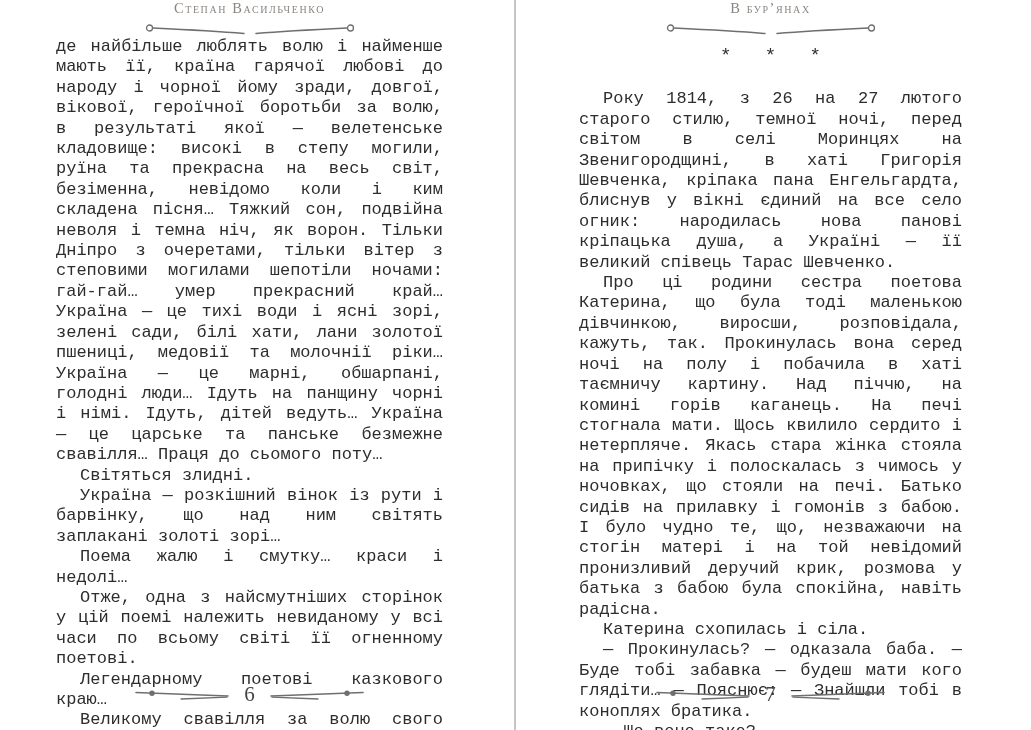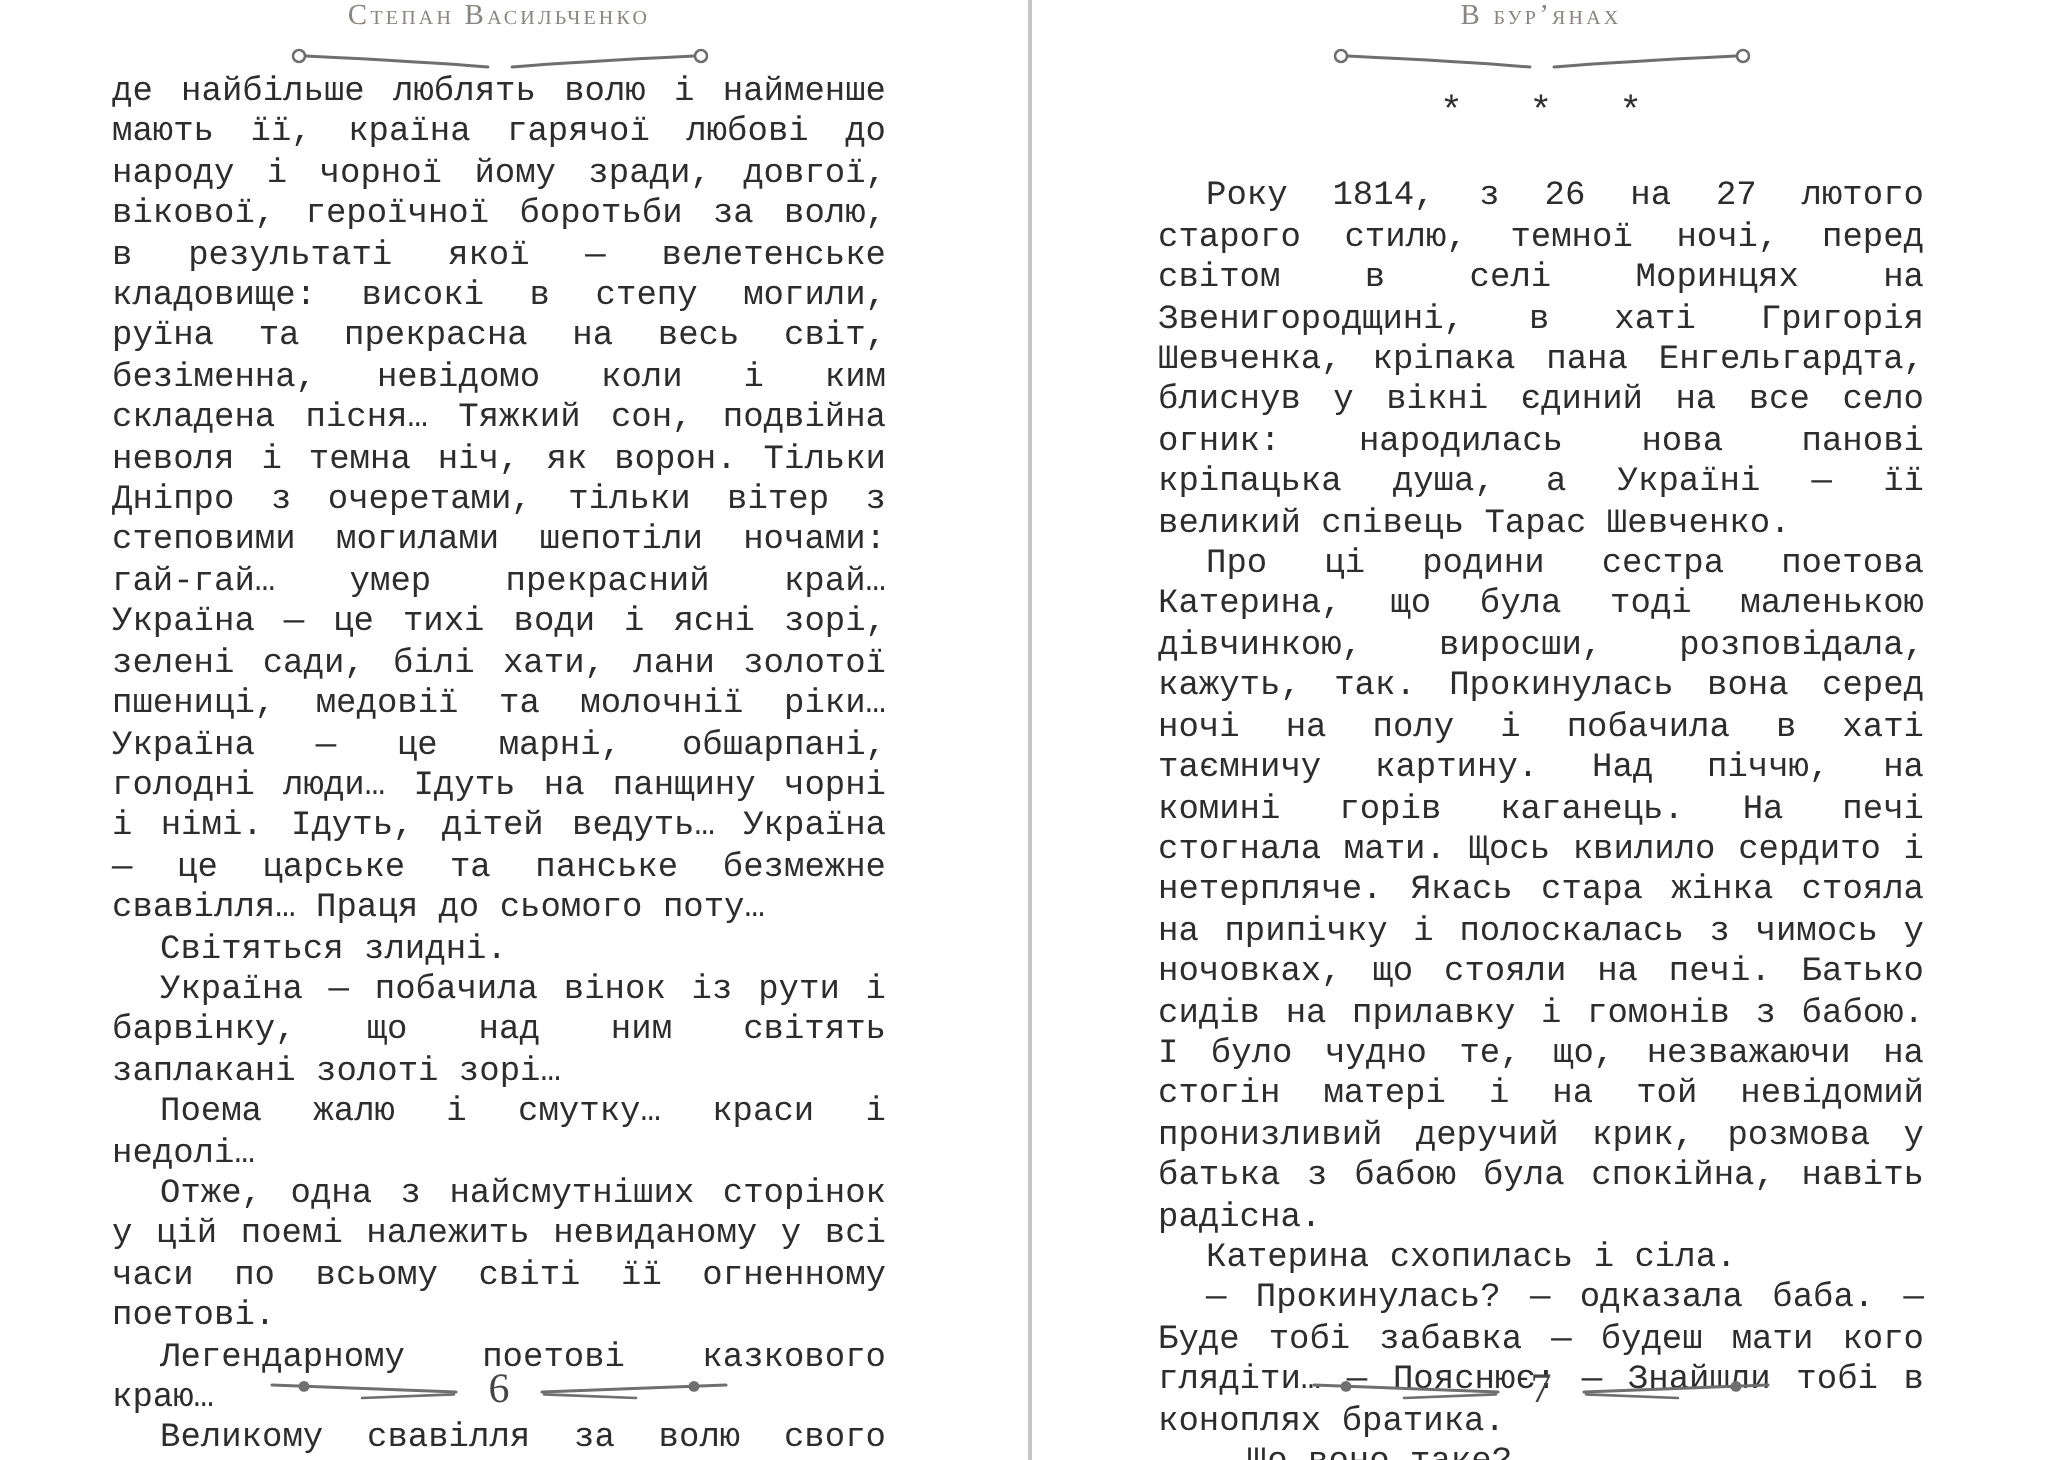--- a/index.html
+++ b/index.html
@@ -65,21 +65,21 @@
         <circle cx="5.5" cy="7" r="3" stroke="currentColor" stroke-width="1.3" fill="none"></circle>
         <path d="M 9 7 C 40 8.5, 76 10.5, 100 12.5" stroke="currentColor" stroke-width="1.5" fill="none" stroke-linecap="round"></path>
         <path d="M 112 12.5 C 136 10.5, 172 8.5, 203 7" stroke="currentColor" stroke-width="1.5" fill="none" stroke-linecap="round"></path>
         <circle cx="206.5" cy="7" r="3" stroke="currentColor" stroke-width="1.3" fill="none"></circle>
       </svg>
     </header>
 
     <div class="page-body">
       <p class="no-indent">де найбільше люблять волю і найменше мають її, країна гарячої любові до народу і чорної йому зради, довгої, вікової, героїчної боротьби за волю, в результаті якої — велетенське кладовище: високі в степу могили, руїна та прекрасна на весь світ, безіменна, невідомо коли і ким складена пісня… Тяжкий сон, подвійна неволя і темна ніч, як ворон. Тільки Дніпро з очеретами, тільки вітер з степовими могилами шепотіли ночами: гай-гай… умер прекрасний край… Україна — це тихі води і ясні зорі, зелені сади, білі хати, лани золотої пшениці, медовії та молочнії ріки… Україна — це марні, обшарпані, голодні люди… Ідуть на панщину чорні і німі. Ідуть, дітей ведуть… Україна — це царське та панське безмежне свавілля… Праця до сьомого поту…</p>
       <p>Світяться злидні.</p>
-      <p>Україна — побачила вінок із рути і барвінку, що над ним світять заплакані золоті зорі…</p>
+      <p>Україна — розкішний вінок із рути і барвінку, що над ним світять заплакані золоті зорі…</p>
       <p>Поема жалю і смутку… краси і недолі…</p>
       <p>Отже, одна з найсмутніших сторінок у цій поемі належить невиданому у всі часи по всьому світі її огненному поетові.</p>
       <p>Легендарному поетові казкового краю…</p>
       <p>Великому свавілля за волю свого краю, свого люду, за безмежно широку волю на всьому світі поневолених народів.</p>
       <p>За всіх полоскалась, близьких і далеких…</p>
     </div>
 
     <footer class="page-footer">
       <svg class="footer-flourish" width="95" height="15" viewBox="0 0 95 15" fill="none">
         <path d="M 1 5.5 L 93 9" stroke="currentColor" stroke-width="1.6" stroke-linecap="round"></path>

